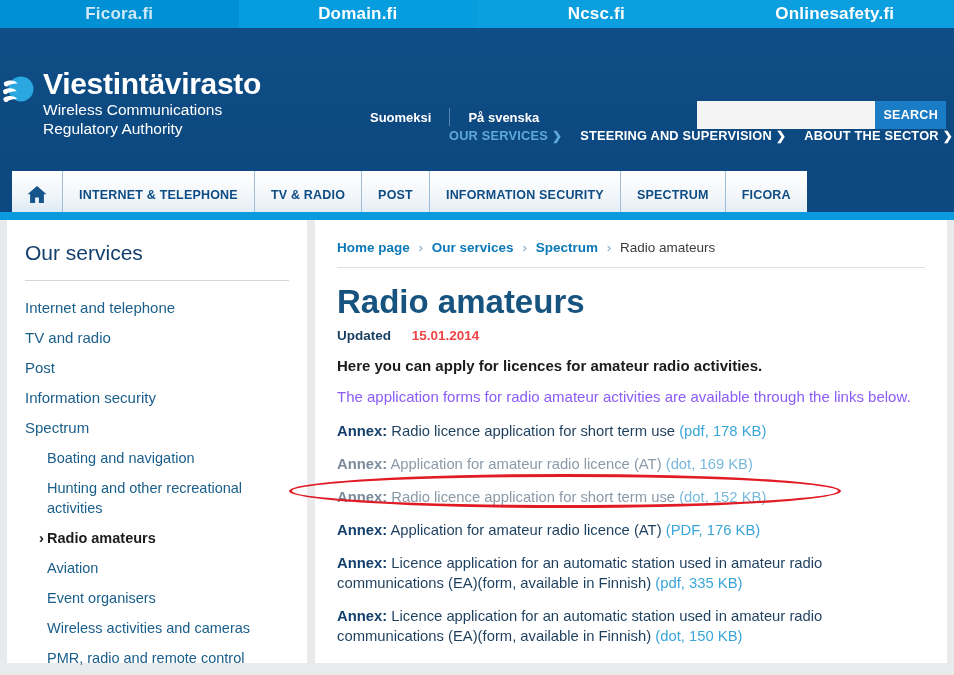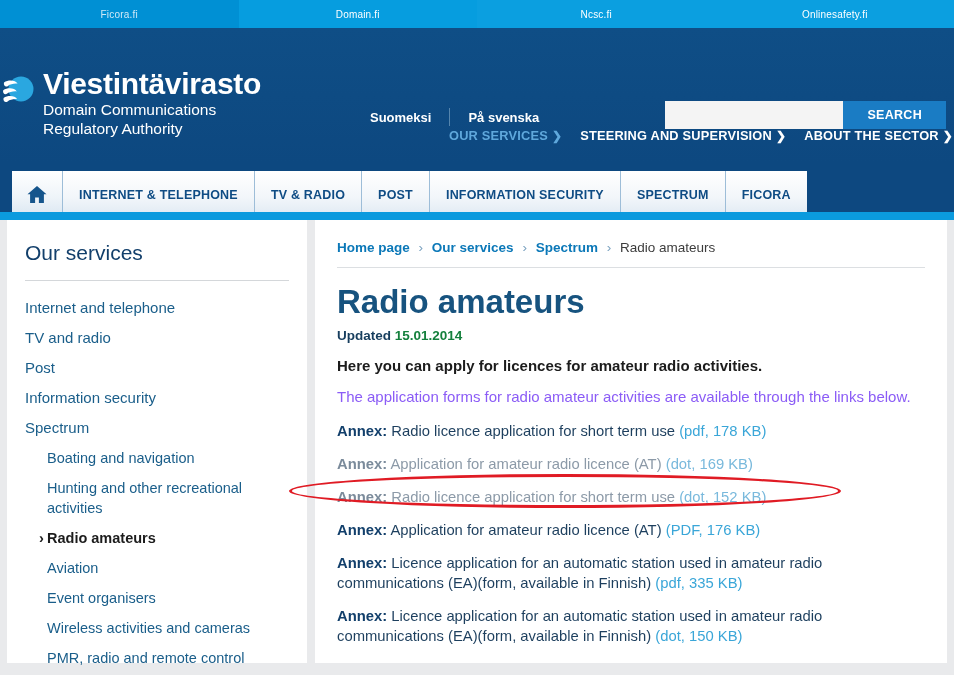--- a/index.html
+++ b/index.html
@@ -15,22 +15,22 @@
     display: flex;
     height: 28px;
     background: #0b9ade;
   }
   .topbar-item {
     flex: 1 1 0;
     display: flex;
     align-items: center;
     justify-content: center;
     color: #ffffff;
-    font-size: 10px;
-    font-weight: normal;
+    font-size: 17px;
+    font-weight: bold;
     letter-spacing: .2px;
     cursor: pointer;
   }
   .topbar-item.t0 { background: #0090d4; }
   .topbar-item.t1 { background: #069ddf; }
   .topbar-item.t2 { background: #0b9fe0; }
   .topbar-item.t3 { background: #0b9fe0; }
   .topbar-item.t0 { color: #cfe9f7; }
 
   
@@ -87,21 +87,21 @@
     width: 178px; height: 28px;
     border: none;
     background: #f4f4f4;
     outline: none;
     padding: 0 6px;
     font-size: 13px;
     font-family: "Liberation Sans", sans-serif;
   }
   .search-btn {
     height: 28px;
-    padding: 0 24px;
+    padding: 0 8px;
     border: none;
     background: #1a7cc4;
     color: #ffffff;
     font-size: 12.5px;
     font-weight: bold;
     letter-spacing: .3px;
     cursor: pointer;
     font-family: "Liberation Sans", sans-serif;
   }
   .subnav {
@@ -232,21 +232,21 @@
     font-size: 33px;
     line-height: 40px;
     padding-bottom: 6px;
   }
   .updated {
     font-size: 13.5px;
     font-weight: bold;
     color: #173e5e;
     padding-bottom: 14px;
   }
-  .updated .date { color: #15803d; }
+  .updated .date { color: #ef4444; margin-left: 17px; }
   .lead {
     font-size: 15px;
     font-weight: bold;
     color: #1c1c1c;
     padding-bottom: 12px;
   }
   .intro {
     font-size: 15px;
     line-height: 21px;
     color: #8b5cf6;
@@ -288,21 +288,21 @@
   <div class="logo-wrap">
     <svg class="logo-mark" viewBox="0 0 34 40">
       <circle cx="21" cy="17" r="12.5" fill="#2aa7e0"></circle>
       <path d="M21 4.5a12.5 12.5 0 0 1 0 25 12.5 12.5 0 0 0 0-25z" fill="#1b8ac8"></path>
       <path d="M4 10.5c4.6-3.2 11.5-2.4 13.6 1.2-3.8-.4-7.3.6-9.6 2.2C5.4 15.7 3.2 13 4 10.5z" fill="#ffffff"></path>
       <path d="M3.2 18.2c4.6-3.2 11.5-2.4 13.6 1.2-3.8-.4-7.3.6-9.6 2.2-2.6 1.8-4.8-.9-4-3.4z" fill="#ffffff"></path>
       <path d="M3.6 26c4.6-3.2 11.5-2.4 13.6 1.2-3.8-.4-7.3.6-9.6 2.2-2.6 1.8-4.8-.9-4-3.4z" fill="#ffffff"></path>
     </svg>
     <div>
       <div class="logo-text-main">Viestintävirasto</div>
-      <div class="logo-text-sub">Domain Communications</div>
+      <div class="logo-text-sub">Wireless Communications</div>
       <div class="logo-text-sub">Regulatory Authority</div>
     </div>
   </div>
 
   <div class="lang-wrap">
     <div class="lang-link">Suomeksi</div>
     <div class="lang-sep"></div>
     <div class="lang-link">På svenska</div>
   </div>
 

